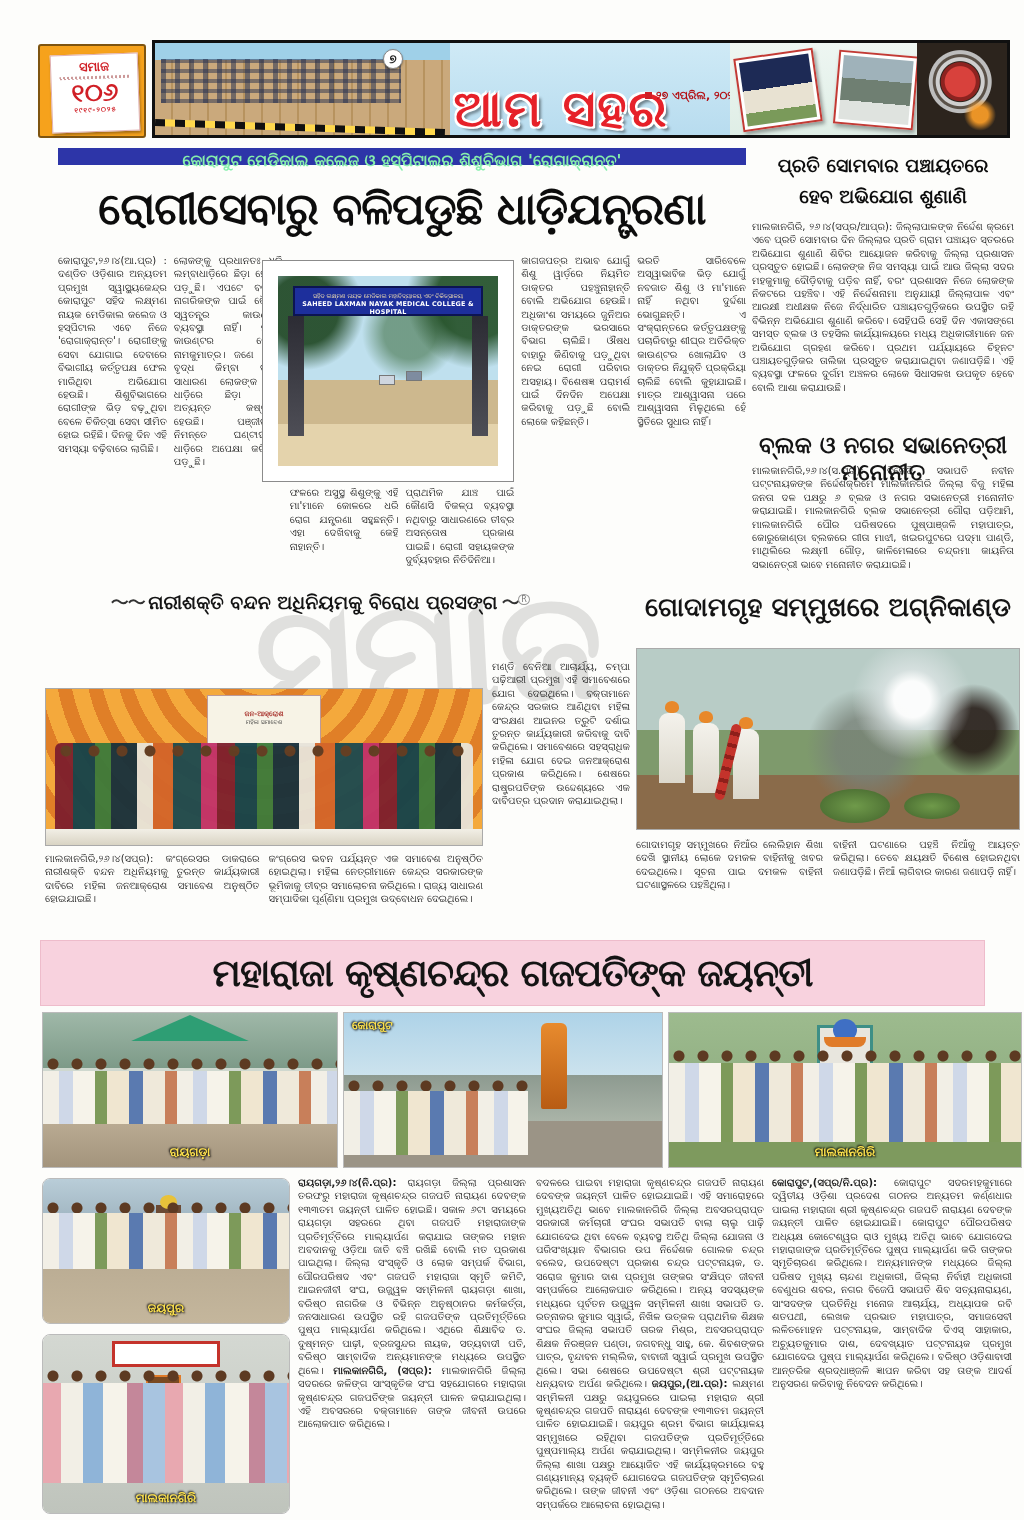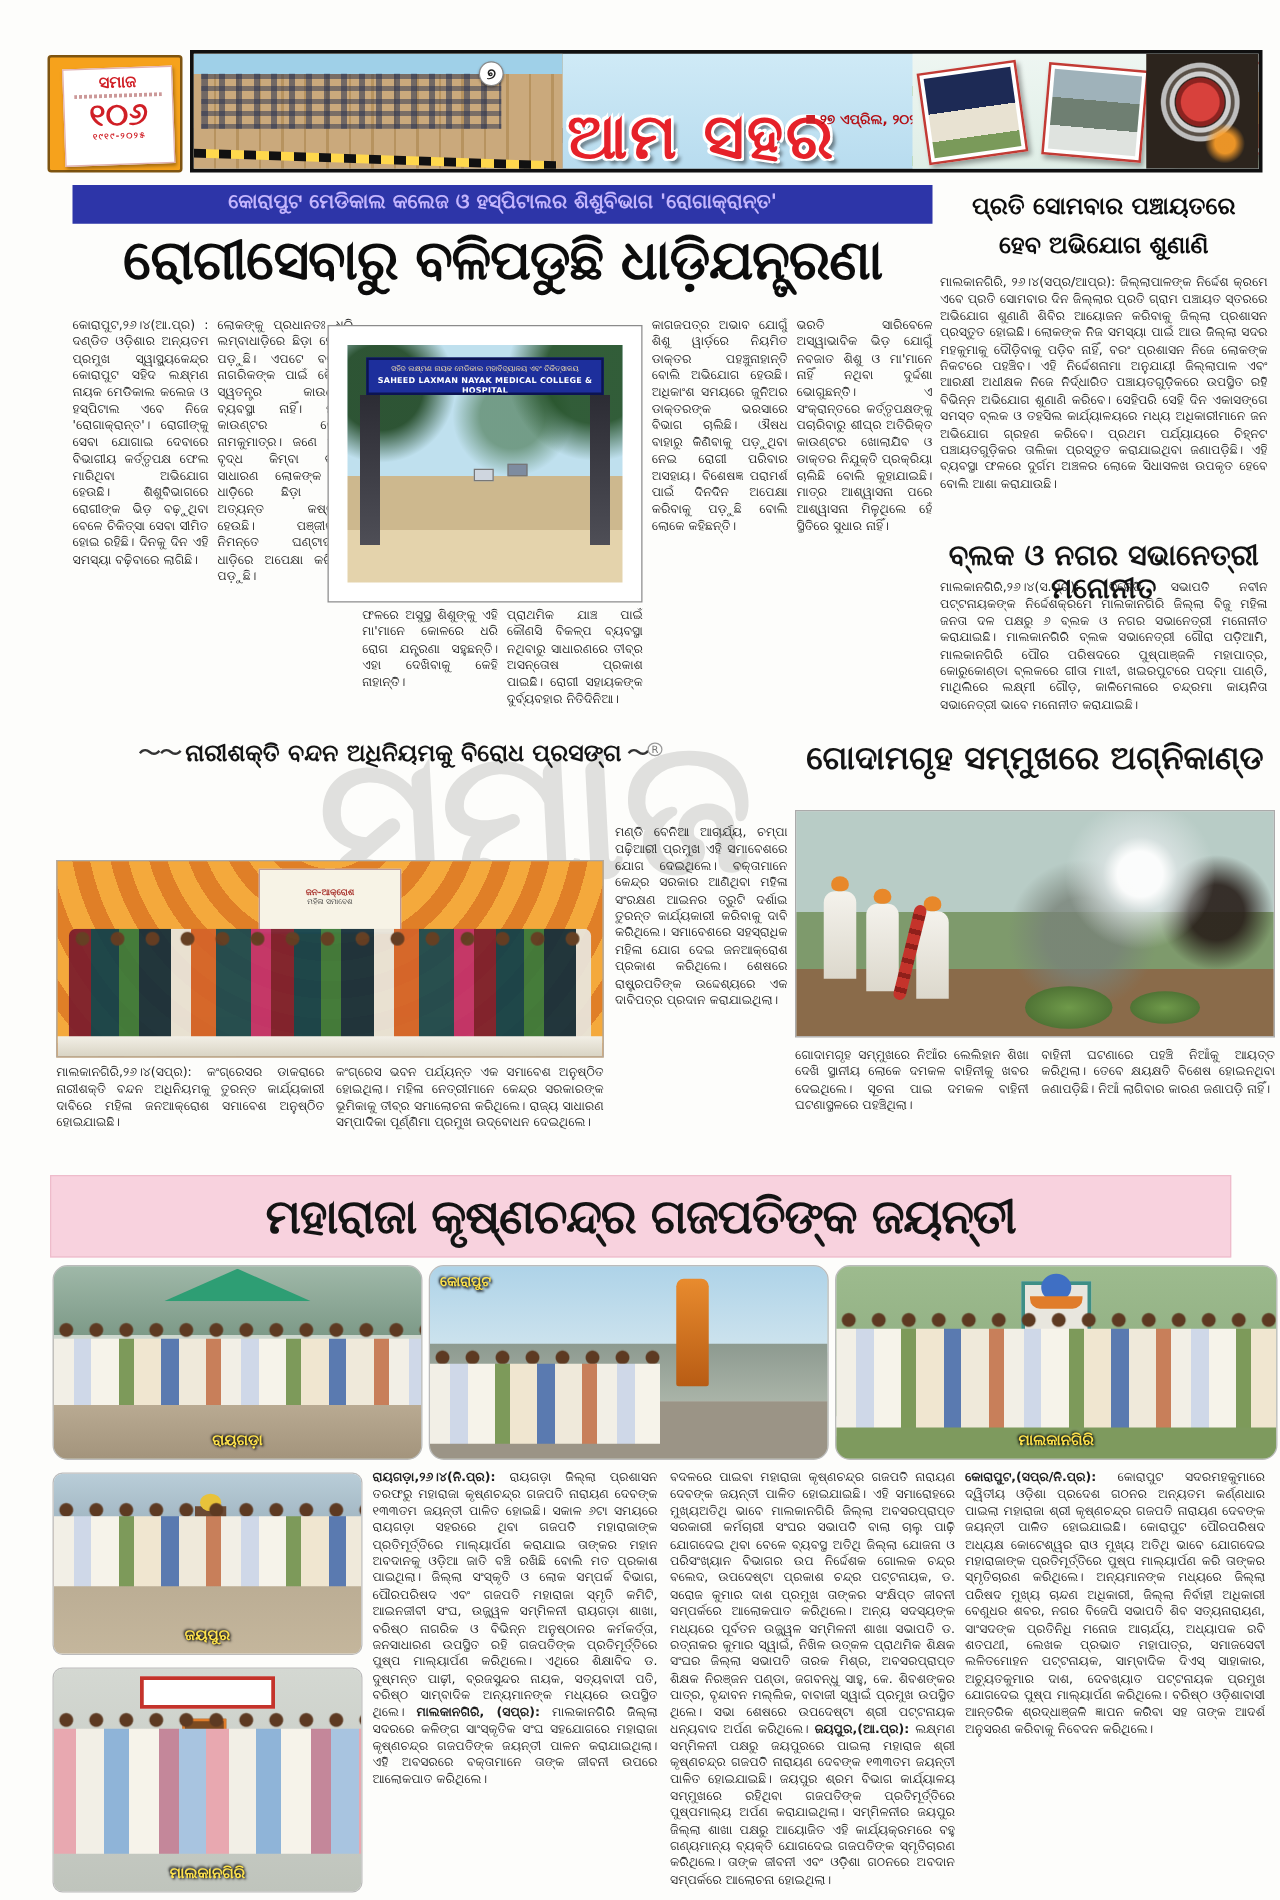--- a/index.html
+++ b/index.html
@@ -52,22 +52,22 @@
   .bn-card { position:absolute; top:10px; width:80px; height:74px; background:#fff;
     border:2px solid #c23b35; box-shadow:2px 3px 4px rgba(0,0,0,.35); padding:3px; }
   .bn-card .inner { width:100%; height:100%; }
   .bn-deity { position:absolute; right:0; top:0; width:90px; height:100%;
     background:
       radial-gradient(circle at 70% 78%, rgba(255,160,40,.9) 0 8px, transparent 16px),
       radial-gradient(circle at 48% 42%, #d8413c 0 15px, #8c2320 16px 19px, transparent 20px),
       radial-gradient(circle at 48% 42%, transparent 0 20px, #cfcfcf 21px 24px, #5a5148 25px 27px, #bdbdbd 28px 31px, transparent 32px),
       #2c241d; }
   
-  .bluebar { left:58px; top:148px; width:688px; height:31px; background:#2d35a8;
-    color:#c4b5fd; font-weight:bold; font-size:16px; text-align:center; line-height:25px; }
+  .bluebar { left:58px; top:148px; width:688px; height:17px; background:#2d35a8;
+    color:#86efac; font-weight:bold; font-size:16px; text-align:center; line-height:25px; }
   .mainhead { left:44px; top:178px; width:716px; text-align:center; font-weight:800;
     font-size:44px; line-height:62px; letter-spacing:-1px; color:#0c0c0c; }
   .lead-cols { left:58px; top:254px; width:688px; height:328px; display:flex; gap:7px; }
   .lead-col { flex:1 1 0; overflow:hidden; }
   .lead-spacer { height:232px; }
   .gate-photo { left:262px; top:260px; width:252px; height:222px; background:#fff;
     border:1px solid #8b8b8b; padding:15px; }
   .gate-inner { position:relative; width:100%; height:100%; overflow:hidden;
     background:
       radial-gradient(circle at 12% 18%, rgba(20,60,20,.85) 0 34px, transparent 60px),
@@ -125,21 +125,21 @@
   .f-cols { left:636px; top:838px; width:384px; height:96px; display:flex; gap:10px; }
   .f-col { flex:1 1 0; overflow:hidden; }
   
   .wm { left:255px; top:566px; font-size:150px; font-weight:bold; color:rgba(110,110,110,.20);
     transform:rotate(-3deg); pointer-events:none; white-space:nowrap; }
   .wm2 { left:690px; top:740px; font-size:20px; font-weight:bold; color:rgba(110,110,110,.30);
     transform:rotate(-3deg); pointer-events:none; }
   
   .pinkband { left:40px; top:940px; width:945px; height:66px; background:#f8d2de; border:1px solid #eebccb;
     text-align:center; font-weight:800; font-size:38px; line-height:64px; letter-spacing:-1px; }
-  .jphoto { top:1012px; height:156px; border:1px solid #bbb; border-radius:12px; overflow:hidden; background:#cfd8cf; }
+  .jphoto { top:1012px; height:156px; border:1px solid #bbb; border-radius:0; overflow:hidden; background:#cfd8cf; }
   .jcap { position:absolute; bottom:8px; width:100%; text-align:center; color:#ffe34d;
     font-weight:bold; font-size:12px; text-shadow:1px 1px 2px #000,-1px -1px 2px #000; }
   .jcap-tl { position:absolute; top:6px; left:8px; color:#ffe34d; font-weight:bold; font-size:11px;
     text-shadow:1px 1px 2px #000,-1px -1px 2px #000; }
   .heads-strip { position:absolute; width:100%;
     background:repeating-radial-gradient(circle at 10px 7px, #5d3a22 0 5px, transparent 6px 100%);
     background-size:24px 60px; }
   .crowd-strip { position:absolute; width:100%;
     background:repeating-linear-gradient(90deg,#f2efe6 0 16px,#cfd8e8 16px 30px,#f6f3ea 30px 52px,#7d9a5a 52px 64px,#f0e6d0 64px 86px,#5a7ab0 86px 100px,#efe9da 100px 122px,#c87f5a 122px 134px); }
   .statue { position:absolute; background:linear-gradient(#e88b2e,#b85c14); border-radius:6px 6px 2px 2px; }

